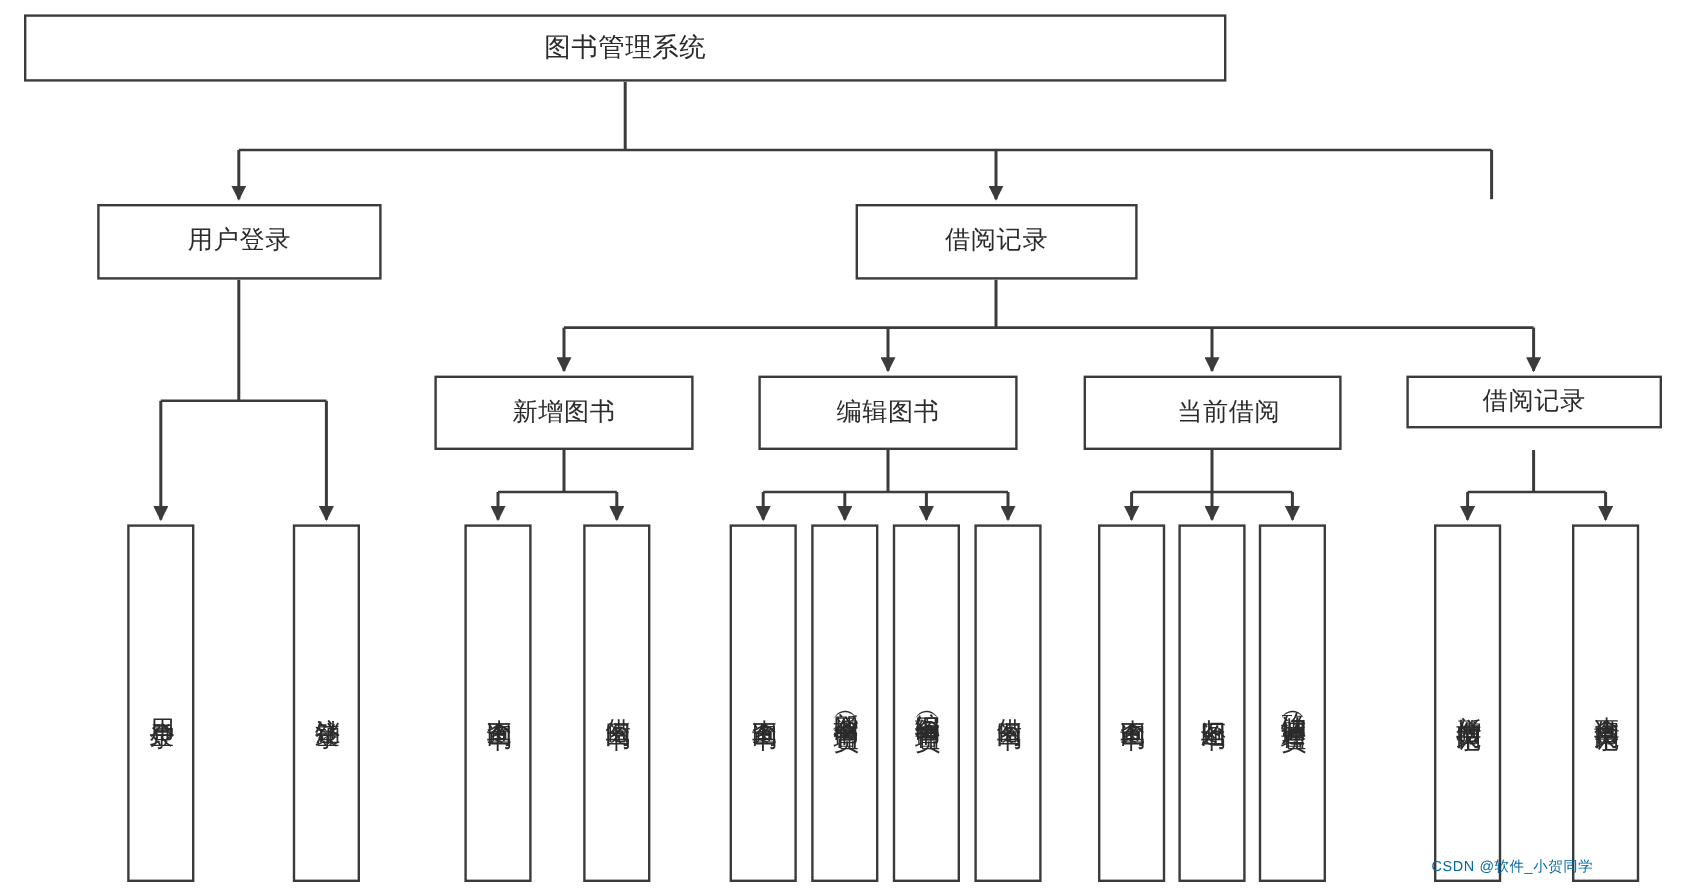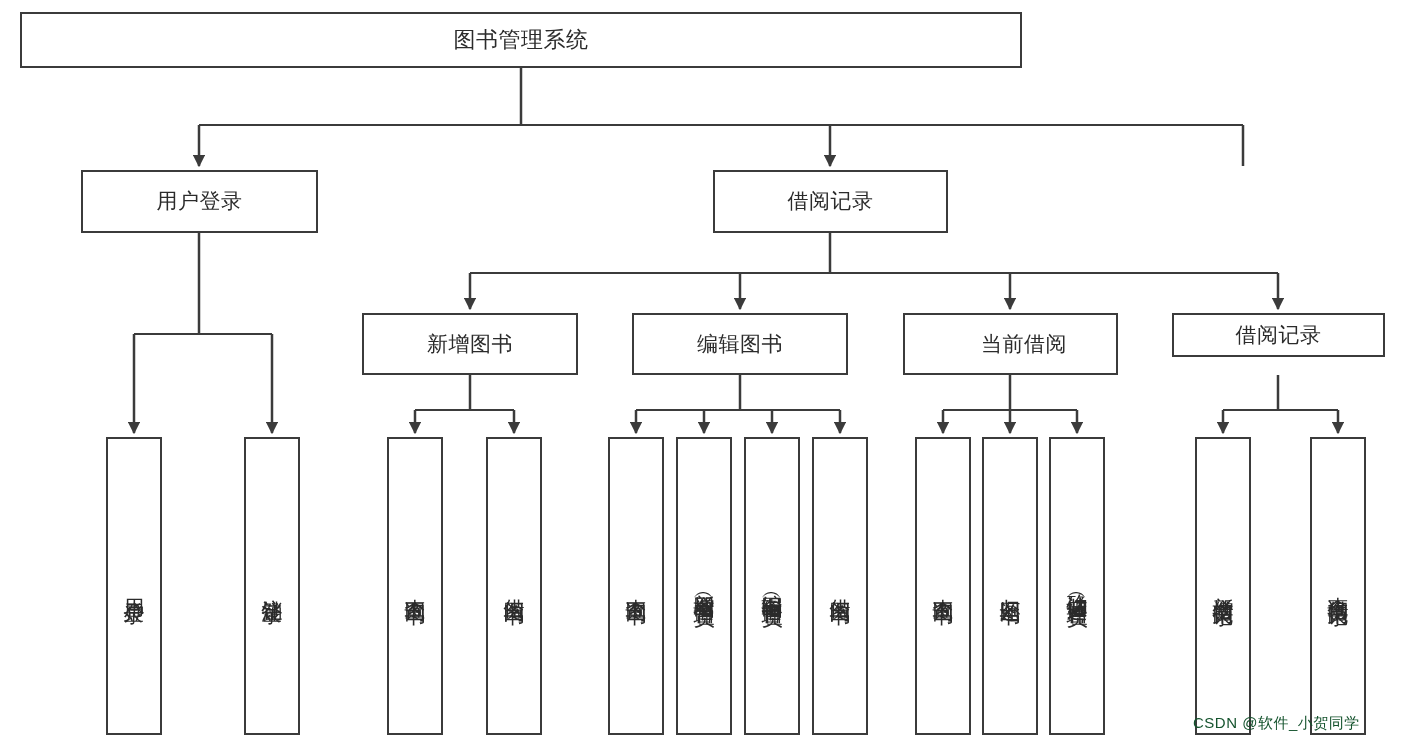--- a/index.html
+++ b/index.html
@@ -47,22 +47,22 @@
     text-orientation: upright;
     font-size: 21px;
     letter-spacing: 2px;
     padding: 4px 0;
   }
   .node.root {
     font-size: 22px;
   }
   .watermark {
     position: absolute;
-    color: #14532d;
-    font-size: 15px;
+    color: #0369a1;
+    font-size: 12px;
     white-space: nowrap;
     letter-spacing: 0.5px;
   }
 </style>
 </head>
 <body>
 
 <div id="canvas">
 
   <svg id="edges" viewBox="0 0 1405 747" width="1405" height="747" xmlns="http://www.w3.org/2000/svg">

